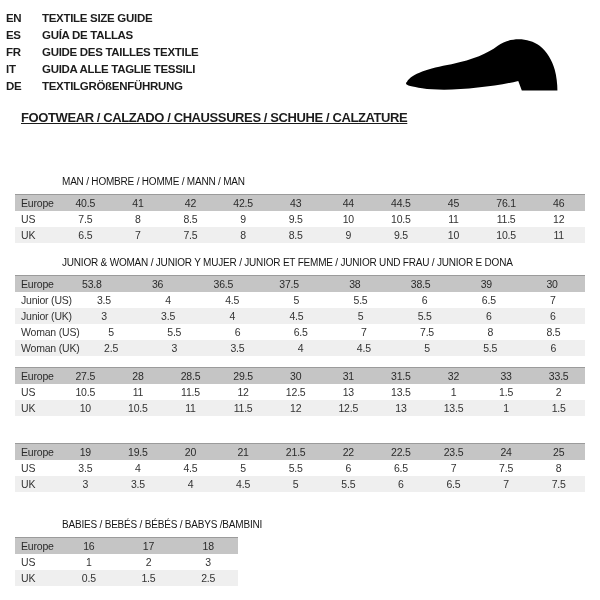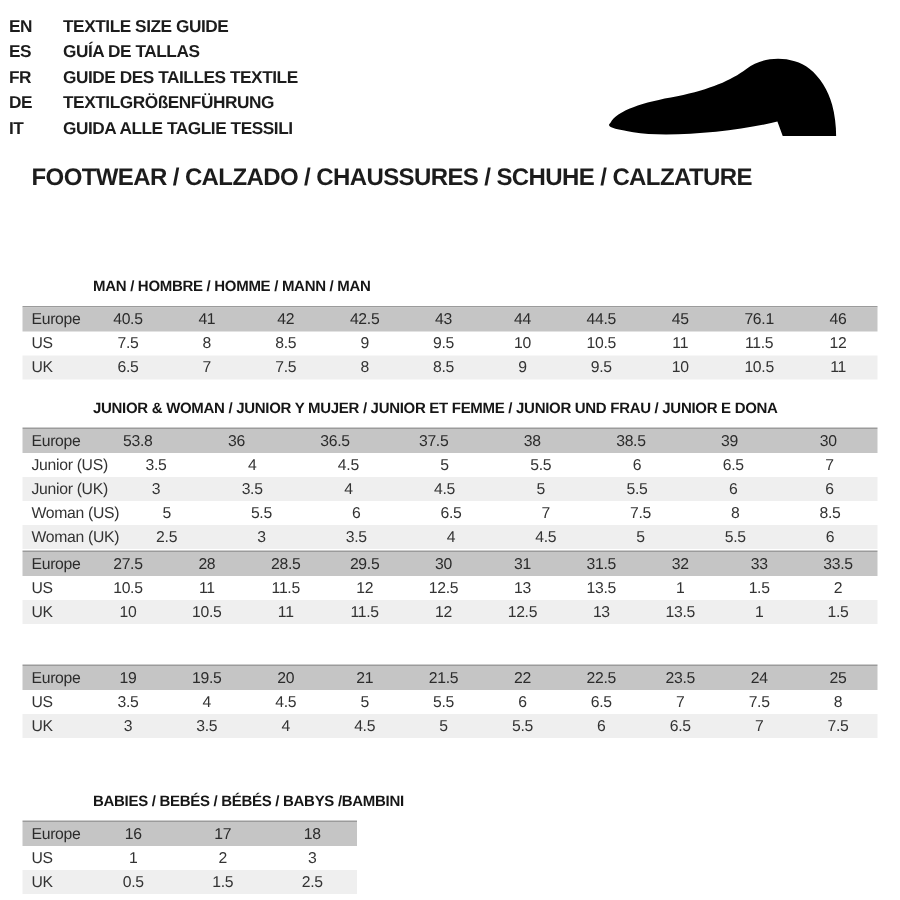--- a/index.html
+++ b/index.html
@@ -33,31 +33,32 @@
     left: 399px;
     top: 37px;
     width: 178px;
     height: 64px;
   }
   .category-title {
     position: absolute;
     left: 21px;
     top: 110px;
     font-weight: bold;
-    font-size: 16px;
+    font-size: 13px;
     letter-spacing: -0.4px;
     white-space: nowrap;
+    text-decoration: underline;
   }
   
   .section { position: absolute; left: 15px; width: 570px; }
   .section .sec-title {
-    font-weight: bold;
+    font-weight: normal;
     font-size: 10px;
     letter-spacing: -0.2px;
-    margin: 18px 0 0 6px;
+    margin: 8px 0 0 6px;
     white-space: nowrap;
     color: #161616;
     padding-left: 41px;
   }
   
   .section:nth-of-type(1) { top: 168px; }
   .section:nth-of-type(2) { top: 249px; }
   .section:nth-of-type(3) { top: 360px; }
   .section:nth-of-type(4) { top: 436px; }
   .section:nth-of-type(5) { top: 511px; }
@@ -91,26 +92,26 @@
       </div>
       <div class="lang-row">
         <span class="lang-code">ES</span>
         <span>GUÍA DE TALLAS</span>
       </div>
       <div class="lang-row">
         <span class="lang-code">FR</span>
         <span>GUIDE DES TAILLES TEXTILE</span>
       </div>
       <div class="lang-row">
+        <span class="lang-code">IT</span>
+        <span>GUIDA ALLE TAGLIE TESSILI</span>
+      </div>
+      <div class="lang-row">
         <span class="lang-code">DE</span>
         <span>TEXTILGRÖßENFÜHRUNG</span>
-      </div>
-      <div class="lang-row">
-        <span class="lang-code">IT</span>
-        <span>GUIDA ALLE TAGLIE TESSILI</span>
       </div>
     </div>
 
   <div class="shoe-wrap">
     <svg width="178" height="64" viewBox="0 0 200 80" preserveAspectRatio="none" xmlns="http://www.w3.org/2000/svg">
       <path d="M9,56
                C14,46 33,39 59,34
                C84,28 99,21 111,11
                C124,0 145,0 158,11
                C166,18 172,29 175,41

